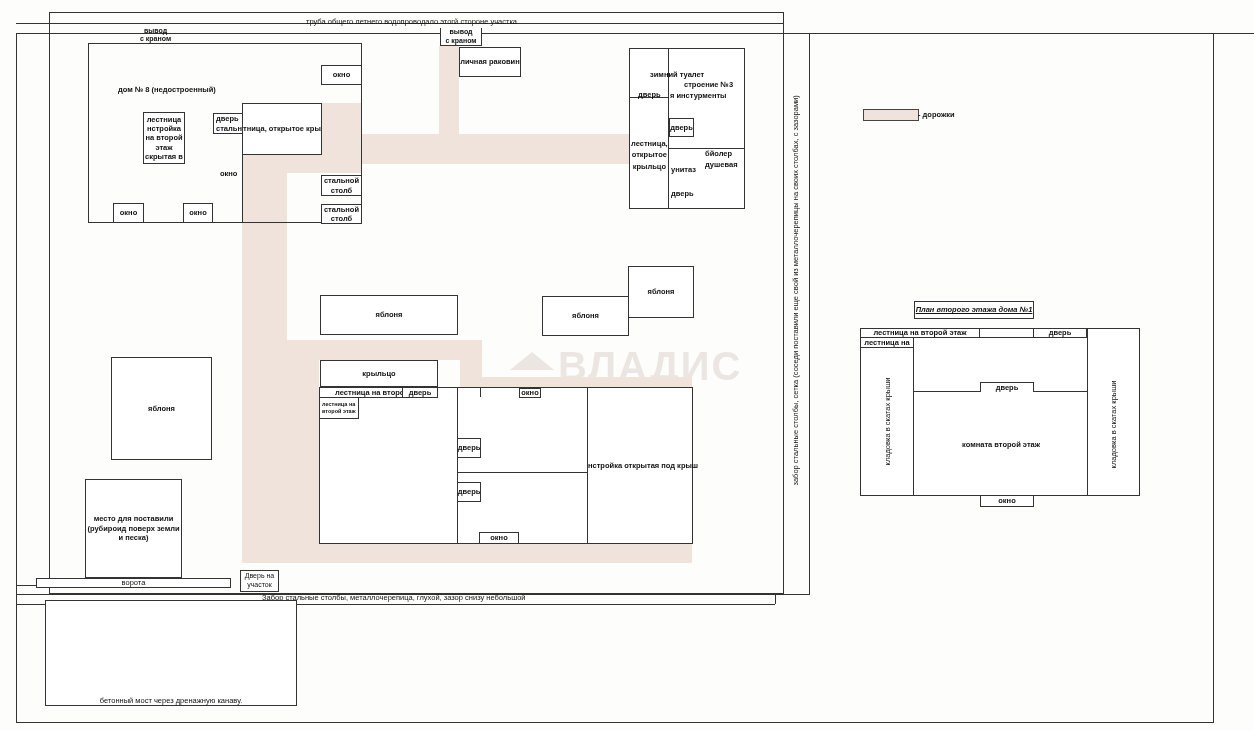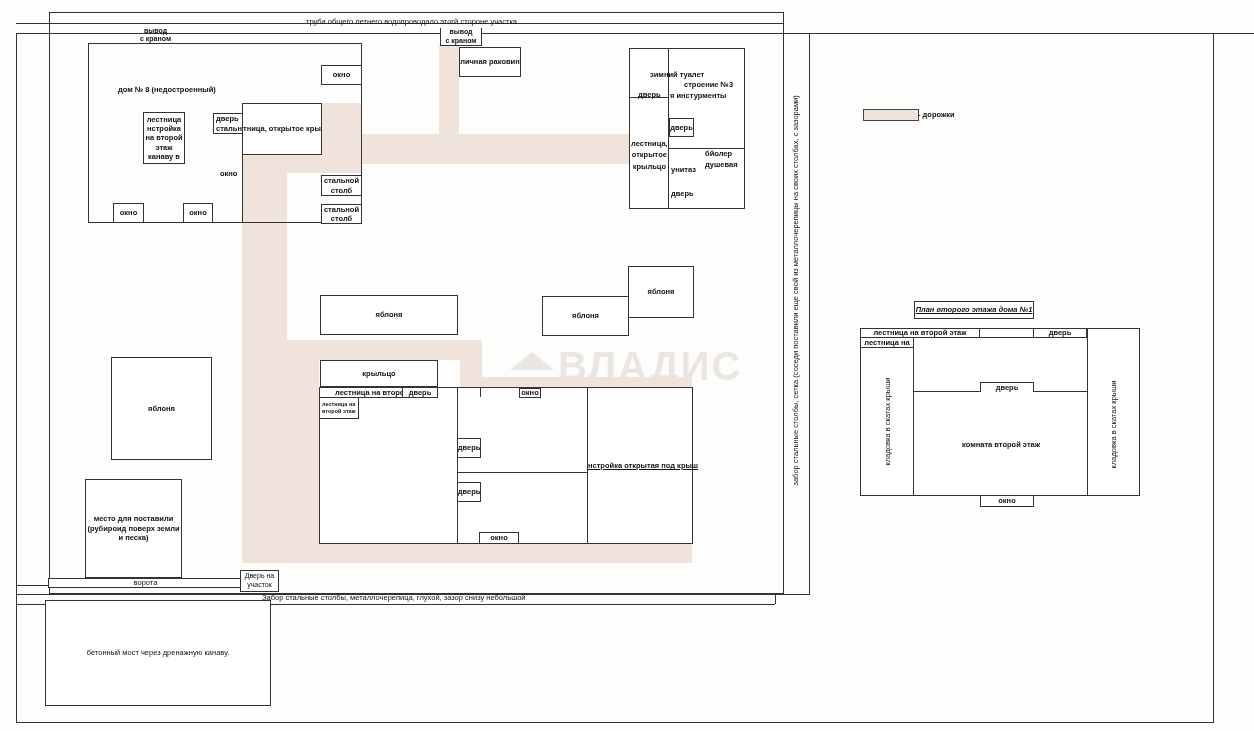--- a/index.html
+++ b/index.html
@@ -52,21 +52,21 @@
 <div class="abs" style="left:88px; top:43px; width:274px; height:180px; border:1.3px solid #333;"></div>
 <div class="lbl" style="left:118px; top:85px;">дом № 8 (недостроенный)</div>
 <div class="box" style="left:321px; top:65px; width:41px; height:20px;">
     <span>окно</span>
   </div>
 <div class="box wrap" style="left:143px; top:112px; width:42px; height:52px; flex-direction:column;">
   <span>лестница</span>
   <span>нстройка</span>
   <span>на второй</span>
   <span>этаж</span>
-  <span>канаву в</span>
+  <span>скрытая в</span>
 </div>
 <div class="box" style="left:213px; top:113px; width:30px; height:21px; flex-direction:column; align-items:flex-start; padding-left:2px;">
   <span>дверь</span>
   <span>стальн</span>
 </div>
 <div class="box" style="left:242px; top:103px; width:80px; height:52px; justify-content:flex-start;">
     <span>тница, открытое крыл</span>
   </div>
 <div class="lbl" style="left:220px; top:169px;">окно</div>
 <div class="box" style="left:113px; top:203px; width:31px; height:20px;">
@@ -154,36 +154,36 @@
   </div>
 <div class="box" style="left:457px; top:438px; width:24px; height:20px;">
     <span>дверь</span>
   </div>
 <div class="box" style="left:457px; top:482px; width:24px; height:20px;">
     <span>дверь</span>
   </div>
 <div class="box" style="left:479px; top:532px; width:40px; height:12px;">
     <span>окно</span>
   </div>
-<div class="lbl" style="left:588px; top:461px;text-decoration:underline;">нстройка открытая под крыш</div>
+<div class="lbl" style="left:588px; top:461px;">нстройка открытая под крыш</div>
 
 <div class="box wrap" style="left:85px; top:479px; width:97px; height:99px; flex-direction:column;">
   <span>место для поставили</span>
   <span>(рубироид поверх земли</span>
   <span>и песка)</span>
 </div>
-<div class="box" style="left:48px; top:578px; width:195px; height:10px; font-weight:normal;">
+<div class="box" style="left:36px; top:578px; width:195px; height:10px; font-weight:normal;">
     <span>ворота</span>
   </div>
 <div class="box" style="left:240px; top:570px; width:39px; height:22px; flex-direction:column; font-size:7px; font-weight:normal;">
   <span>Дверь на</span>
   <span>участок</span>
 </div>
 
-<div class="box" style="left:45px; top:600px; width:226px; height:106px; font-weight:normal;">
+<div class="box" style="left:45px; top:600px; width:252px; height:106px; font-weight:normal;align-items:flex-end;">
     <span>бетонный мост через дренажную канаву.</span>
   </div>
 
 <div class="legend-swatch" style="left:863px; top:109px; width:54px; height:10px;"></div>
 <div class="lbl" style="left:918px; top:110px;">- дорожки</div>
 
 <div class="box" style="left:914px; top:301px; width:120px; height:18px; font-style:italic; text-decoration:underline;">
     <span>План второго этажа дома №1</span>
   </div>
 <div class="abs" style="left:860px; top:328px; width:280px; height:168px; border:1.3px solid #333; background:#fff;"></div>

